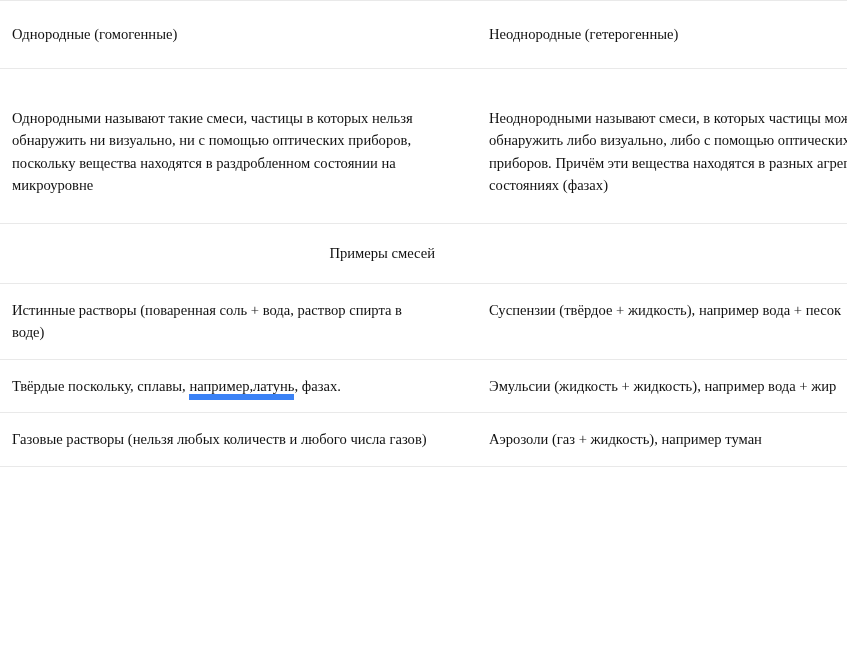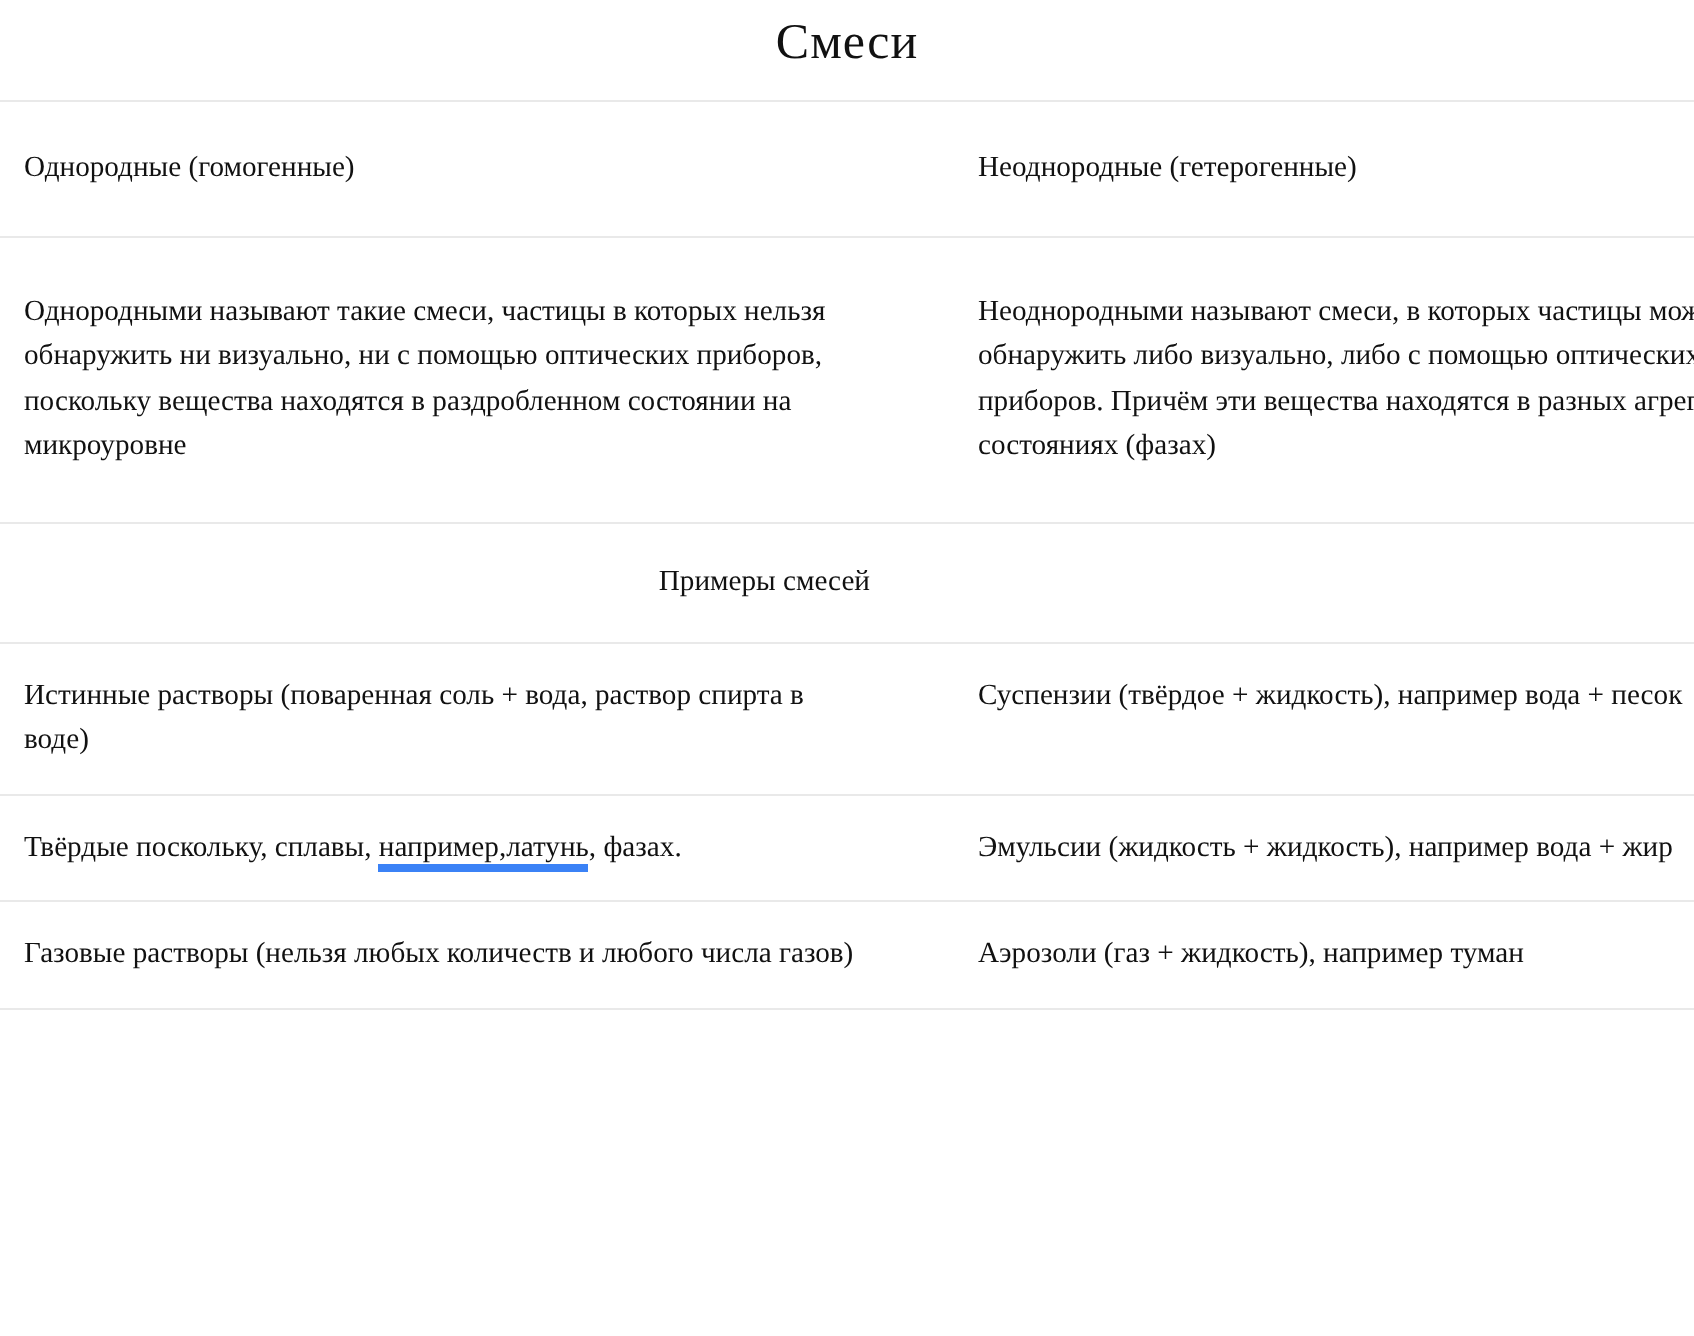--- a/index.html
+++ b/index.html
@@ -52,50 +52,49 @@
   table.mix-table td.right-col {
     width: 424px;
     padding-left: 30px;
     padding-right: 18px;
   }
   tr.header-row td {
     padding-top: 22px;
     padding-bottom: 22px;
   }
   tr.desc-row td {
-    padding-top: 26px;
+    padding-top: 38px;
     padding-bottom: 26px;
   }
   tr.section-row td {
     padding-top: 18px;
     padding-bottom: 18px;
   }
   tr.example-row td {
     padding-top: 15px;
     padding-bottom: 15px;
   }
   .spell-error {
-    border-bottom: 4px solid #3b82f6;
+    border-bottom: 6px solid #3b82f6;
     text-decoration: none;
     padding-bottom: 0px;
   }
   .cell-text {
     display: block;
   }
   .section-label {
     display: block;
     text-align: right;
   }
 </style>
 </head>
 <body>
 
 <div class="page">
 
-  <div class="doc-title">Смеси</div>
 
   <table class="mix-table">
     <tbody>
         <tr class="header-row">
       <td class="left-col">
         <span class="cell-text">Однородные (гомогенные)</span>
       </td>
       <td class="right-col">
         <span class="cell-text">Неоднородные (гетерогенные)</span>
       </td>

